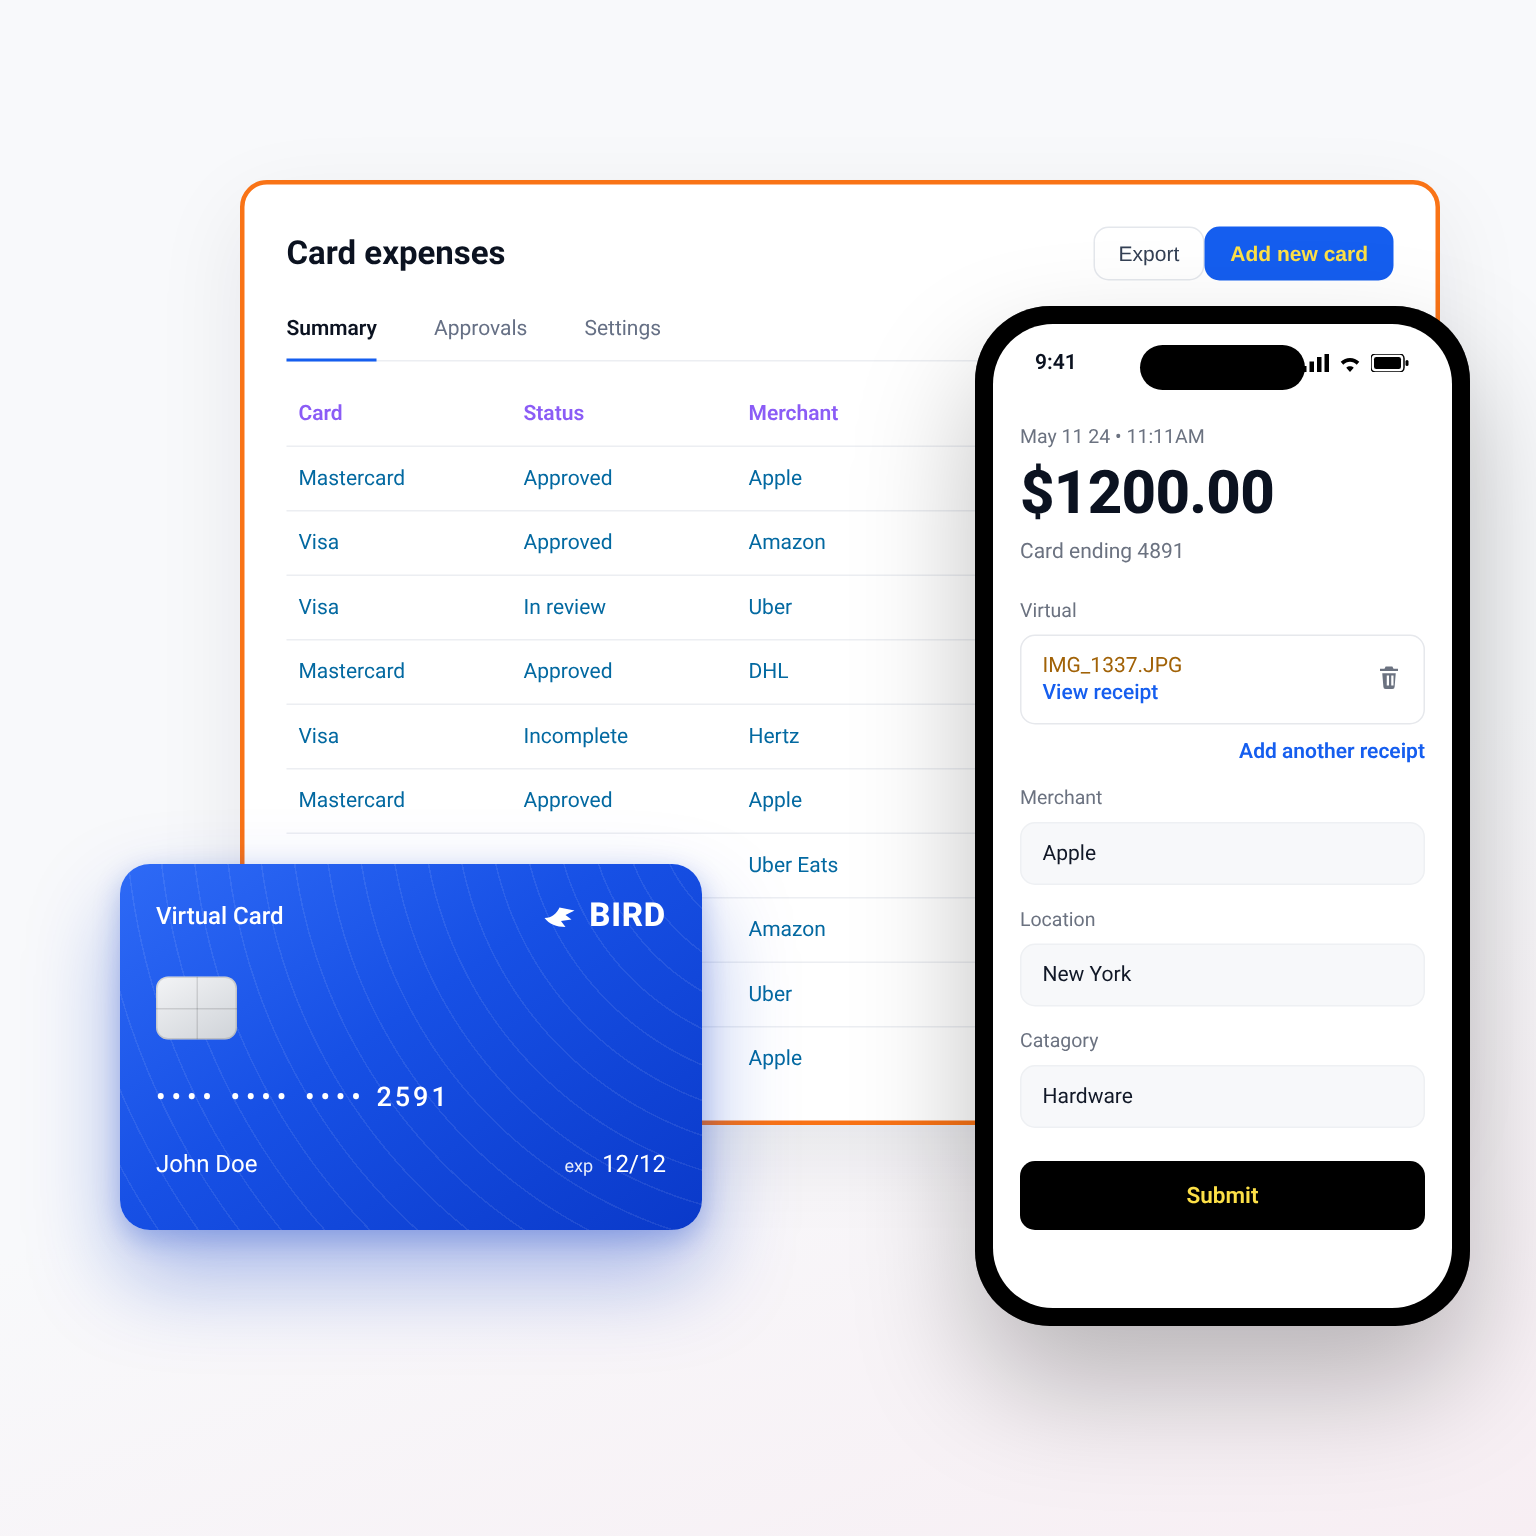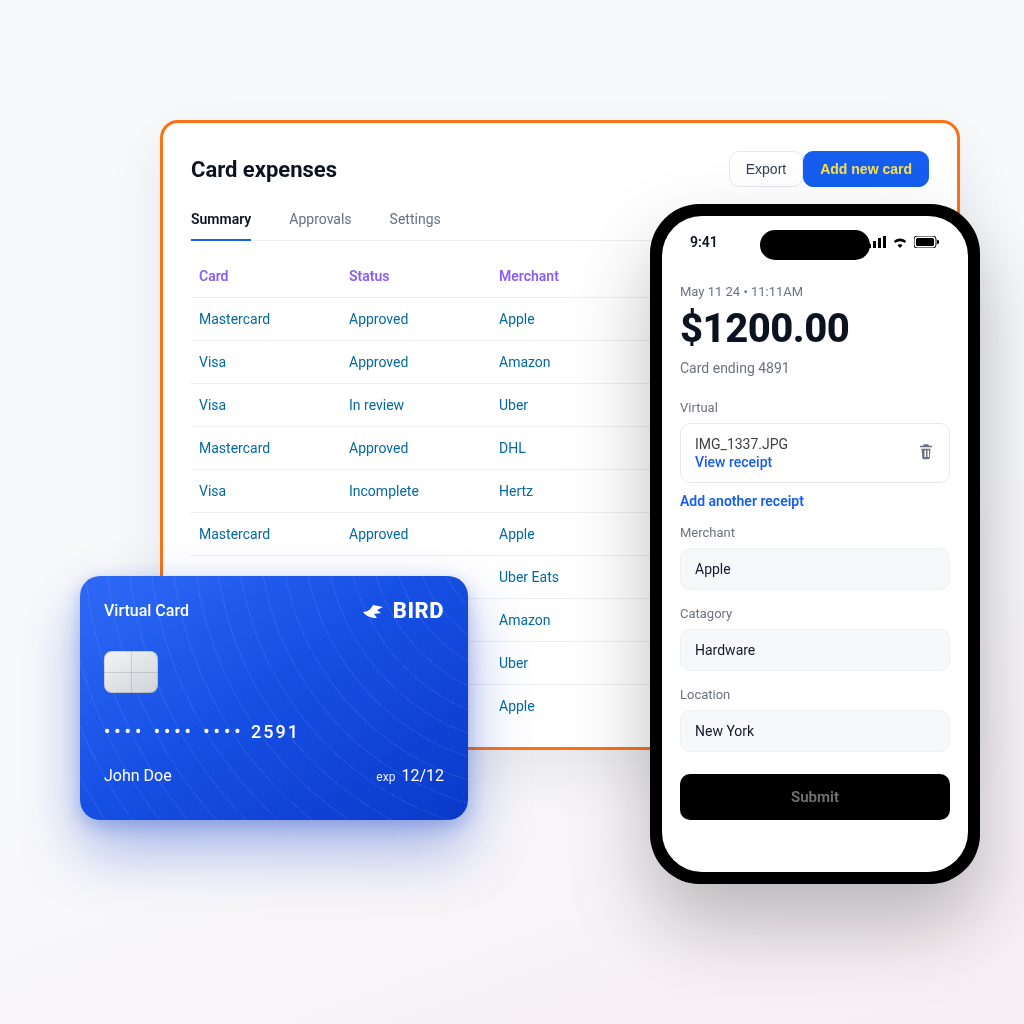--- a/index.html
+++ b/index.html
@@ -109,34 +109,34 @@
   .amount { font-size: 40px; font-weight: 800; margin-top: 6px; letter-spacing: -0.5px; }
   .subtext { font-size: 14px; color: #6b7280; margin-top: 8px; }
 
   .section { margin-top: 24px; }
   .sec-label { font-size: 13px; color: #6b7280; margin-bottom: 8px; }
   .receipt-box {
     border: 1px solid #e6e8ec; border-radius: 10px; padding: 12px 14px;
     display: flex; justify-content: space-between; align-items: center;
   }
   .receipt-left { display: flex; flex-direction: column; gap: 2px; }
-  .receipt-name { font-size: 14px; color: #404040; }
+  .receipt-name { font-size: 14px; color: #a16207; }
   .link { font-size: 14px; color: #155eef; font-weight: 500; cursor: pointer; }
-  .add-link { margin-top: 10px; font-size: 14px; color: #155eef; font-weight: 600; cursor: pointer; }
+  .add-link { text-align: right; margin-top: 10px; font-size: 14px; color: #155eef; font-weight: 600; cursor: pointer; }
   .trash { color: #6b7280; cursor: pointer; }
 
   .input-box {
     background: #f7f8fa; border: 1px solid #eef0f3; border-radius: 10px;
     padding: 12px 14px; font-size: 14px; color: #111827;
   }
   .field { margin-top: 16px; }
 
   .submit-btn {
     margin-top: 22px; width: 100%; padding: 14px 0; text-align: center;
-    background: #000; color: #737373; border-radius: 10px; font-size: 15px; font-weight: 600; cursor: pointer;
+    background: #000; color: #fde047; border-radius: 10px; font-size: 15px; font-weight: 600; cursor: pointer;
   }
 </style>
 </head>
 <body>
 
 <div class="panel">
   <div class="panel-header">
     <div class="panel-title">Card expenses</div>
     <div class="header-actions">
       <button class="btn">Export</button>
@@ -275,24 +275,24 @@
       </div>
       <div class="add-link">Add another receipt</div>
     </div>
 
     <div class="field">
       <div class="sec-label">Merchant</div>
       <div class="input-box">Apple</div>
     </div>
 
     <div class="field">
+      <div class="sec-label">Location</div>
+      <div class="input-box">New York</div>
+    </div>
+
+    <div class="field">
       <div class="sec-label">Catagory</div>
       <div class="input-box">Hardware</div>
     </div>
 
-    <div class="field">
-      <div class="sec-label">Location</div>
-      <div class="input-box">New York</div>
-    </div>
-
     <div class="submit-btn">Submit</div>
   </div>
 </div>
 
 </body></html>

